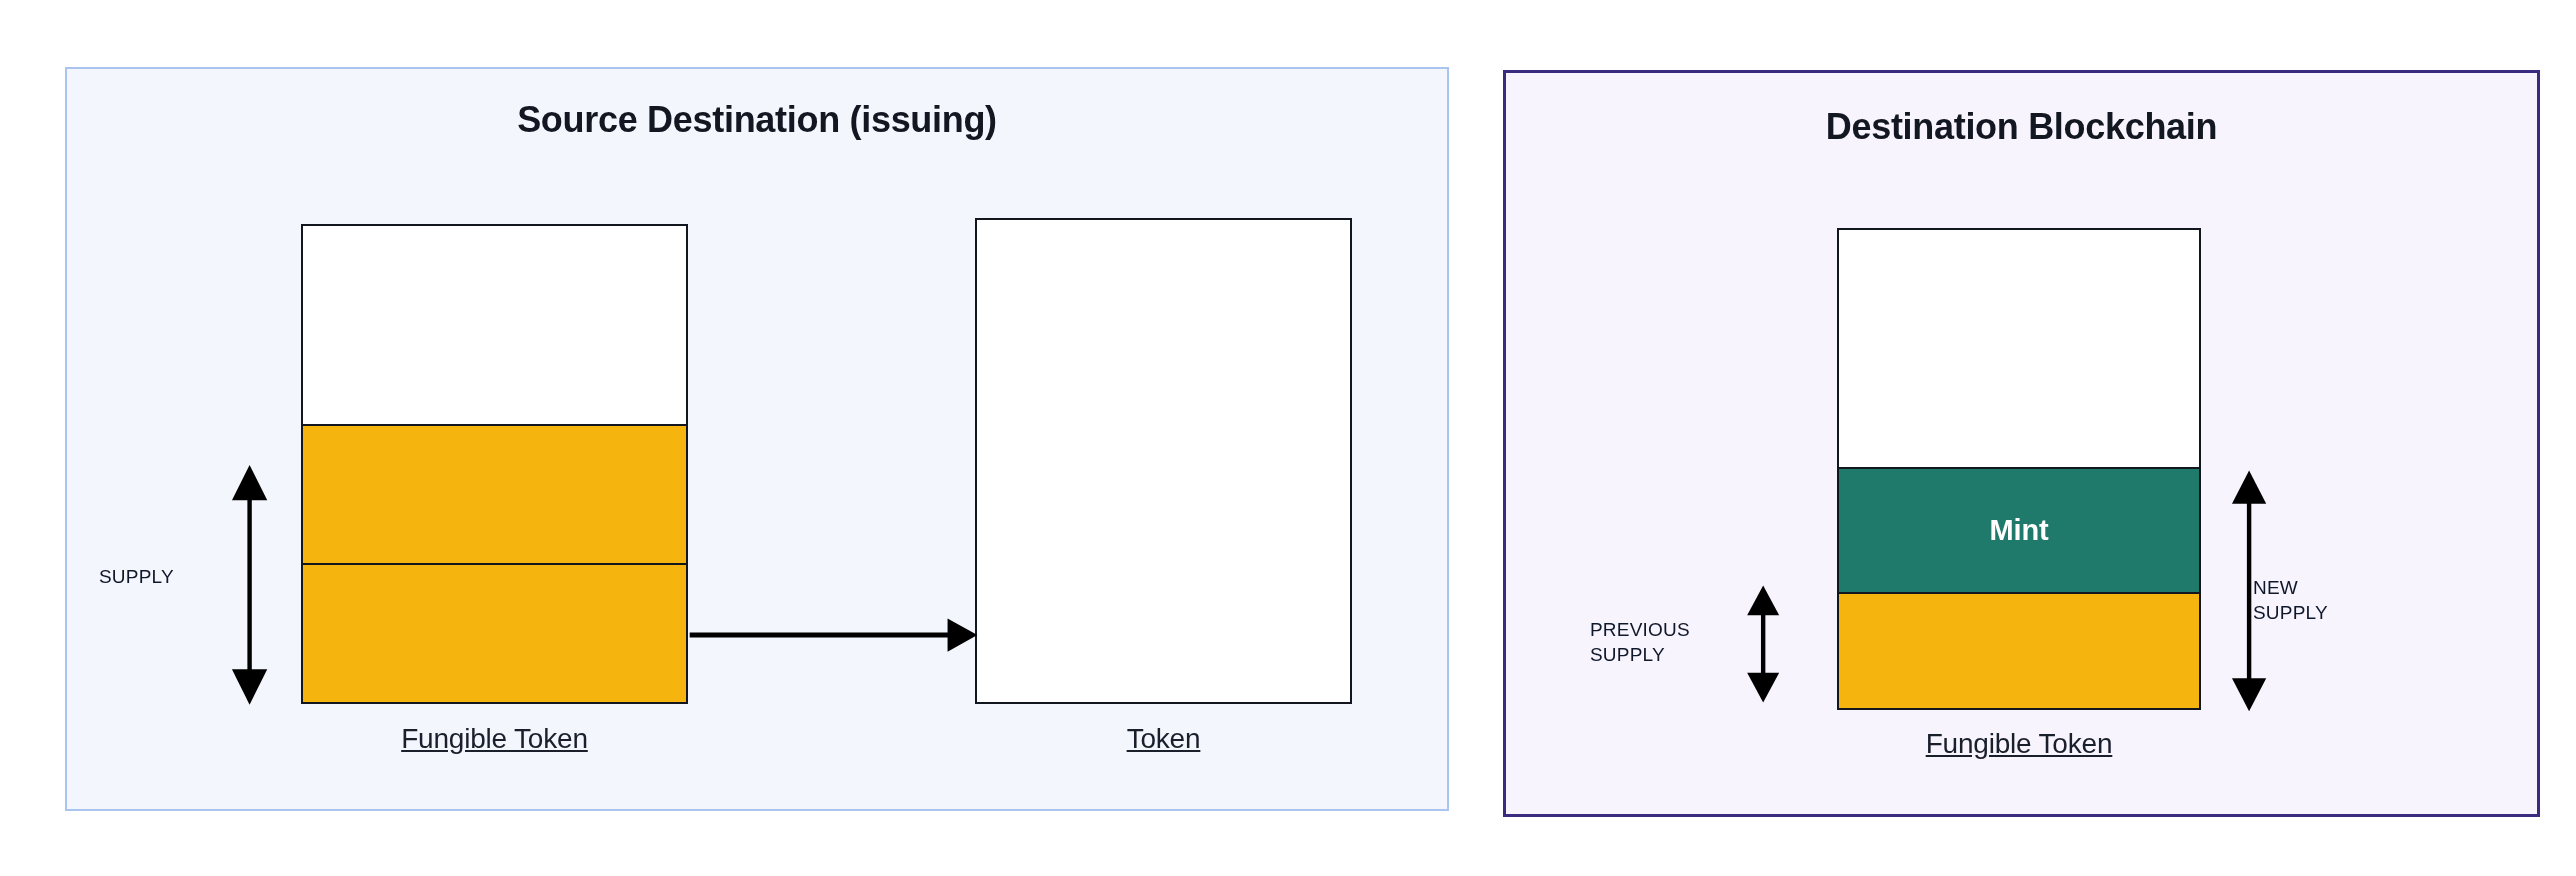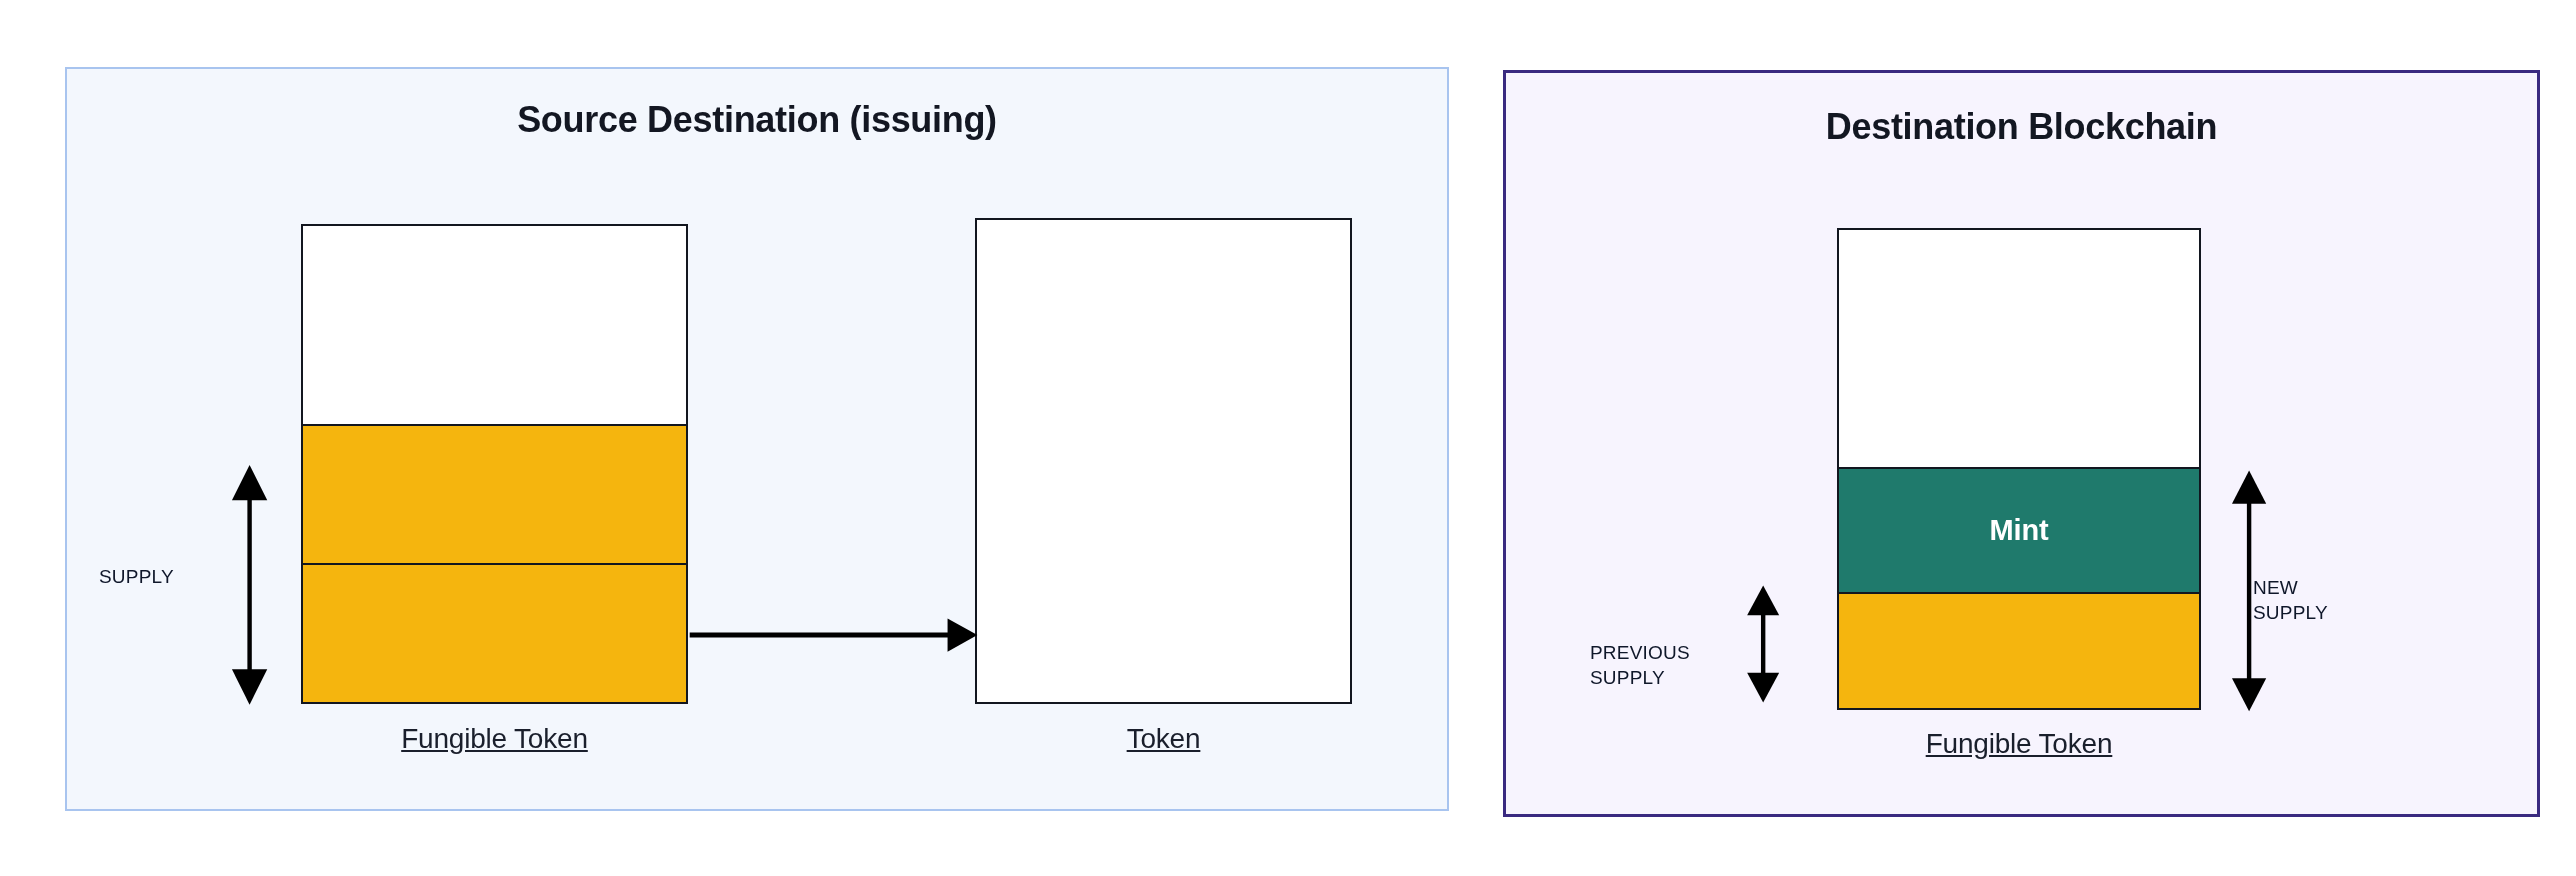--- a/index.html
+++ b/index.html
@@ -96,21 +96,21 @@
   .measure-label {
     position: absolute;
     text-align: left;
     font-size: 19px;
     font-weight: 400;
     color: #0f172a;
     line-height: 1.32;
     letter-spacing: 0.2px;
   }
   #supply-label   { left: 99px;  top: 564px; width: 166px; }
-  #prev-label     { left: 1590px; top: 640px; width: 182px; }
+  #prev-label     { left: 1590px; top: 617px; width: 182px; }
   #new-label      { left: 2253px; top: 575px; width: 149px; }
 
   
   #arrow-layer {
     position: absolute;
     left: 0;
     top: 0;
     width: 2576px;
     height: 877px;
     pointer-events: none;

